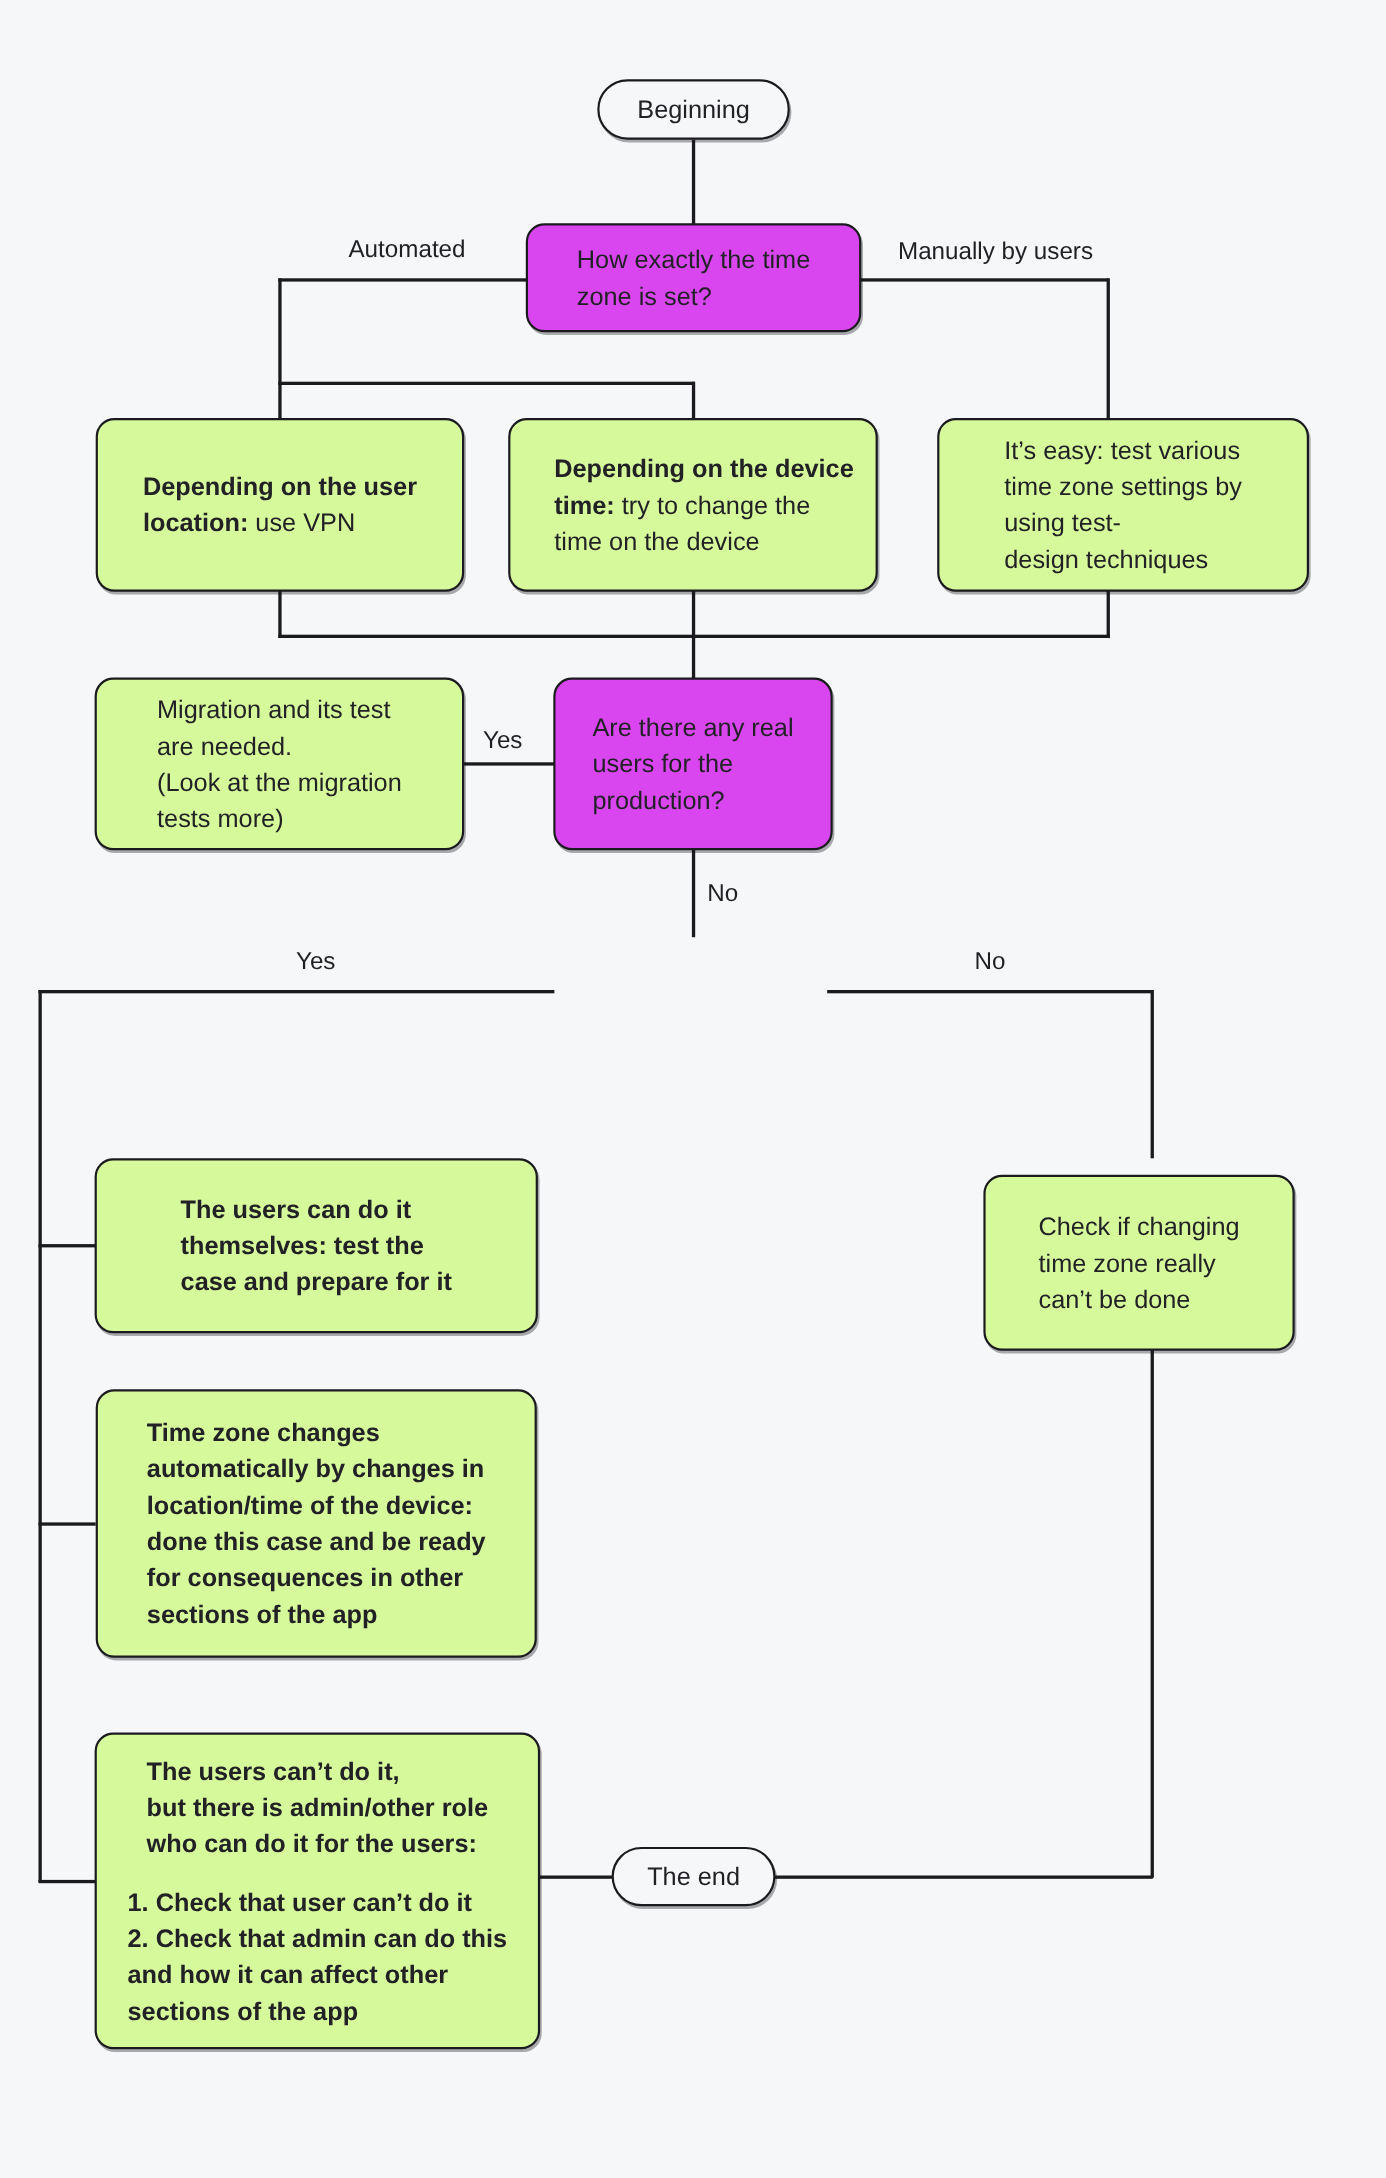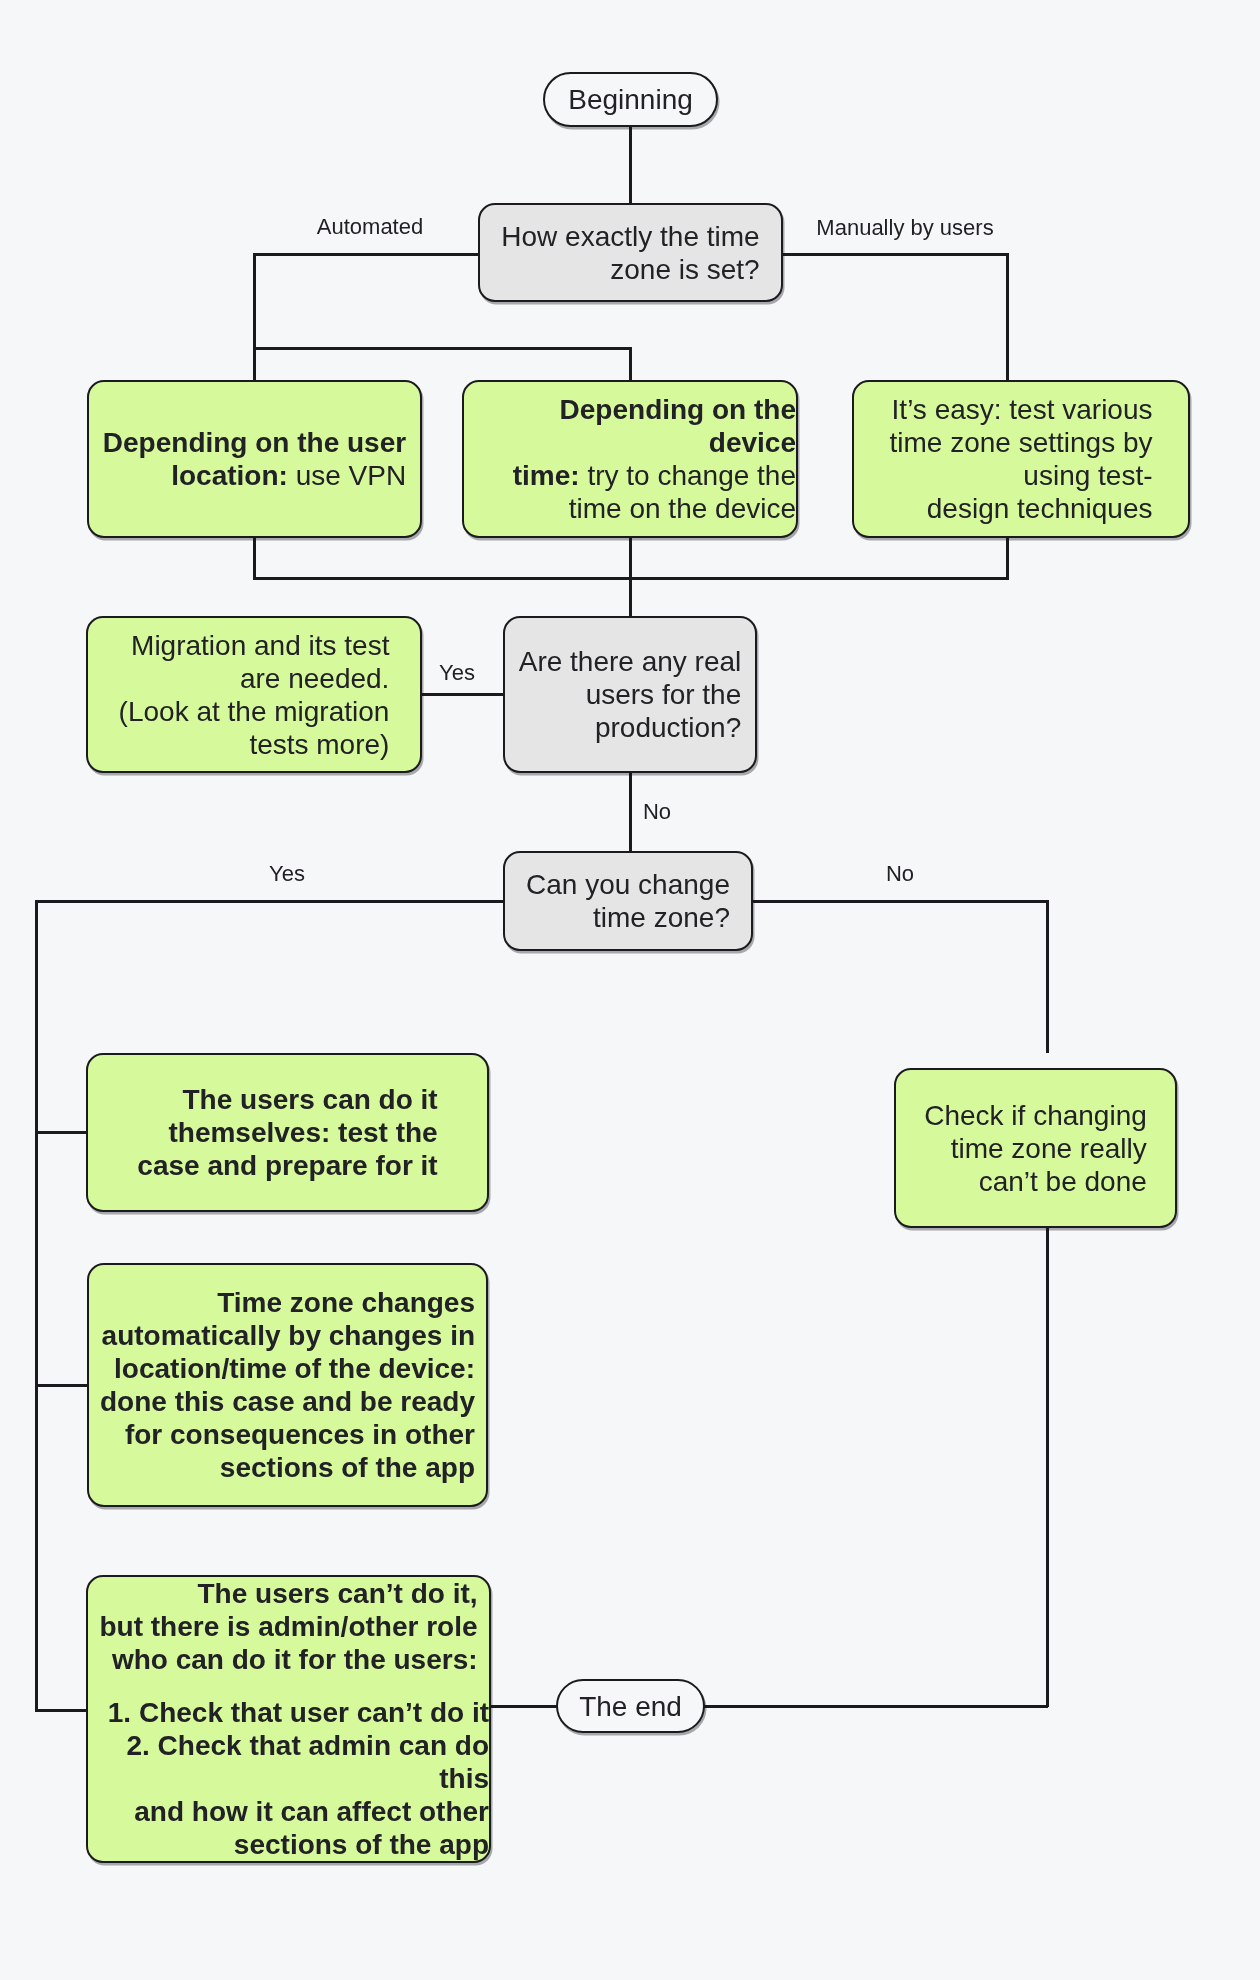--- a/index.html
+++ b/index.html
@@ -18,27 +18,27 @@
   }
   .node {
     position: absolute;
     box-sizing: border-box;
     border: 2.5px solid #1b1b1f;
     border-radius: 17px;
     display: flex;
     flex-direction: column;
     align-items: center;
     justify-content: center;
-    text-align: right;
-    font-size: 28px;
+    text-align: left;
+    font-size: 23px;
     line-height: 33px;
     white-space: pre-line;
     box-shadow: 1.5px 2.5px 0 rgba(20, 20, 25, 0.35);
   }
-  .purple { background: #e5e5e5; }
+  .purple { background: #d946ef; }
   .green  { background: #d6f99b; }
   .pill   { background: #f6f7f9; border-radius: 28px; }
   .bold   { font-weight: bold; }
   .hline, .vline {
     position: absolute;
     background: #1b1b1f;
   }
   .hline { height: 2.5px; }
   .vline { width: 2.5px; }
   .edge-label {
@@ -128,24 +128,20 @@
 (Look at the migration
 tests more)</span>
   </div>
 
   <div class="node purple" style="left:503px; top:616px; width:254px; height:157px;">
     <span>Are there any real
 users for the
 production?</span>
   </div>
 
-  <div class="node purple" style="left:503px; top:851px; width:250px; height:100px;">
-    <span>Can you change
-time zone?</span>
-  </div>
 
   <div class="node green bold" style="left:86px; top:1053px; width:403px; height:159px;">
     <span>The users can do it
 themselves: test the
 case and prepare for it</span>
   </div>
 
   <div class="node green bold" style="left:87px; top:1263px; width:401px; height:244px;">
     <span>Time zone changes
 automatically by changes in

